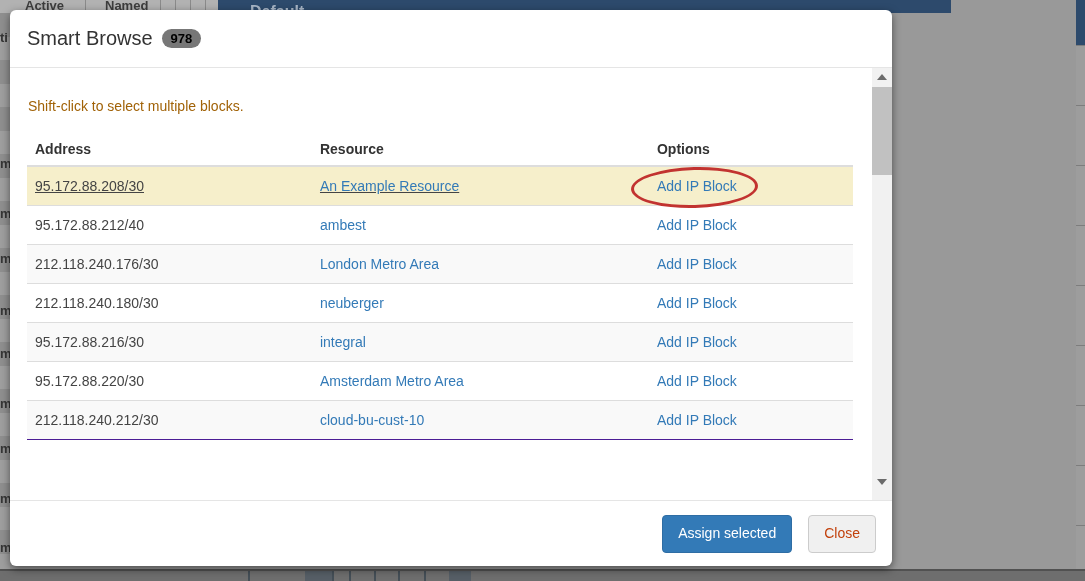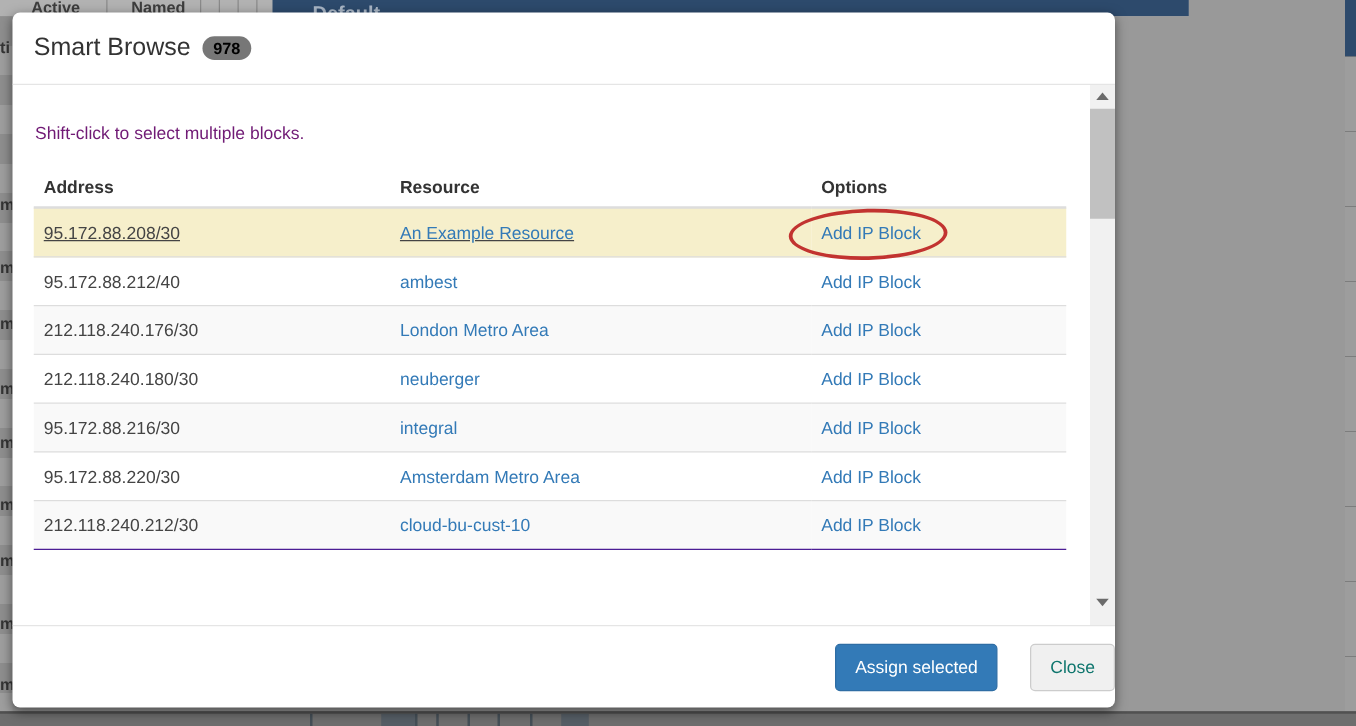--- a/index.html
+++ b/index.html
@@ -47,21 +47,21 @@
     z-index:5; display:flex; flex-direction:column; overflow:hidden;}
 
   .modal-header{ height:58px; flex:0 0 58px; border-bottom:1px solid #e5e5e5;
     padding:0 17px; display:flex; align-items:center;}
   .modal-title{ font-size:20px; color:#333; }
   .badge{ background:#777; color:#000000; border-radius:11px; font-size:13px; font-weight:bold;
     padding:3px 9px; margin-left:9px; line-height:1;}
 
   .modal-body{ position:relative; height:432px; flex:0 0 432px;
     padding:0 39px 0 17px; overflow:hidden;}
-  .hint{ margin:30px 0 0 1px; font-size:14px; color:#701a75;}
+  .hint{ margin:30px 0 0 1px; font-size:14px; color:#a16207;}
 
   table.blocks{ width:100%; border-collapse:collapse; font-size:14px; margin-top:19px;}
   table.blocks th{ text-align:left; color:#333; font-weight:bold; font-size:14px;
     padding:8px; border-bottom:2px solid #ddd;}
   table.blocks th:nth-child(1){ width:34.5%; }
   table.blocks th:nth-child(2){ width:40.8%; }
   table.blocks th:nth-child(3){ width:24.7%; }
   table.blocks td{ padding:11px 8px; border-top:1px solid #ddd; color:#444;}
   table.blocks tbody tr:first-child td{ border-top:none; }
   table.blocks tbody tr:last-child td{ border-bottom:1px solid #4c1d95; }
@@ -78,26 +78,26 @@
   .scrollbar{ position:absolute; right:0; top:0; width:20px; height:432px; background:#f1f1f1;}
   .scroll-btn{ position:absolute; left:0; width:20px; height:17px;
     display:flex; align-items:center; justify-content:center; cursor:pointer;}
   .scroll-btn.up{ top:0; } .scroll-btn.down{ bottom:10px; }
   .tri-up{ width:0; height:0; border-left:5px solid transparent; border-right:5px solid transparent;
     border-bottom:6px solid #6b6b6b;}
   .tri-down{ width:0; height:0; border-left:5px solid transparent; border-right:5px solid transparent;
     border-top:6px solid #6b6b6b;}
   .scroll-thumb{ position:absolute; left:0; top:19px; width:20px; height:88px; background:#c1c1c1; cursor:grab;}
 
-  .modal-footer{ flex:1; border-top:1px solid #e5e5e5; padding:14px 0;
-    display:flex; justify-content:flex-end; align-items:flex-start; gap:26px;}
+  .modal-footer{ flex:1; border-top:1px solid #e5e5e5; padding:14px 16px;
+    display:flex; justify-content:flex-end; align-items:flex-start; gap:16px;}
   .btn{ font-family:"Liberation Sans",sans-serif; font-size:14px; border-radius:4px;
     padding:8px 15px; cursor:pointer; line-height:1.42;}
   .btn-primary{ background:#337ab7; border:1px solid #2e6da4; color:#fff;}
-  .btn-default{ background:#f0f0f0; border:1px solid #ccc; color:#0f766e;}
+  .btn-default{ background:#f0f0f0; border:1px solid #ccc; color:#c2410c;}
 </style>
 </head>
 <body>
 
 <div class="bg-top">
   <span class="bg-label" style="left:25px">Active</span>
   <span class="sep" style="left:85px"></span>
   <span class="bg-label" style="left:105px">Named</span>
   <span class="sep" style="left:160px"></span>
   <span class="sep" style="left:175px"></span>

